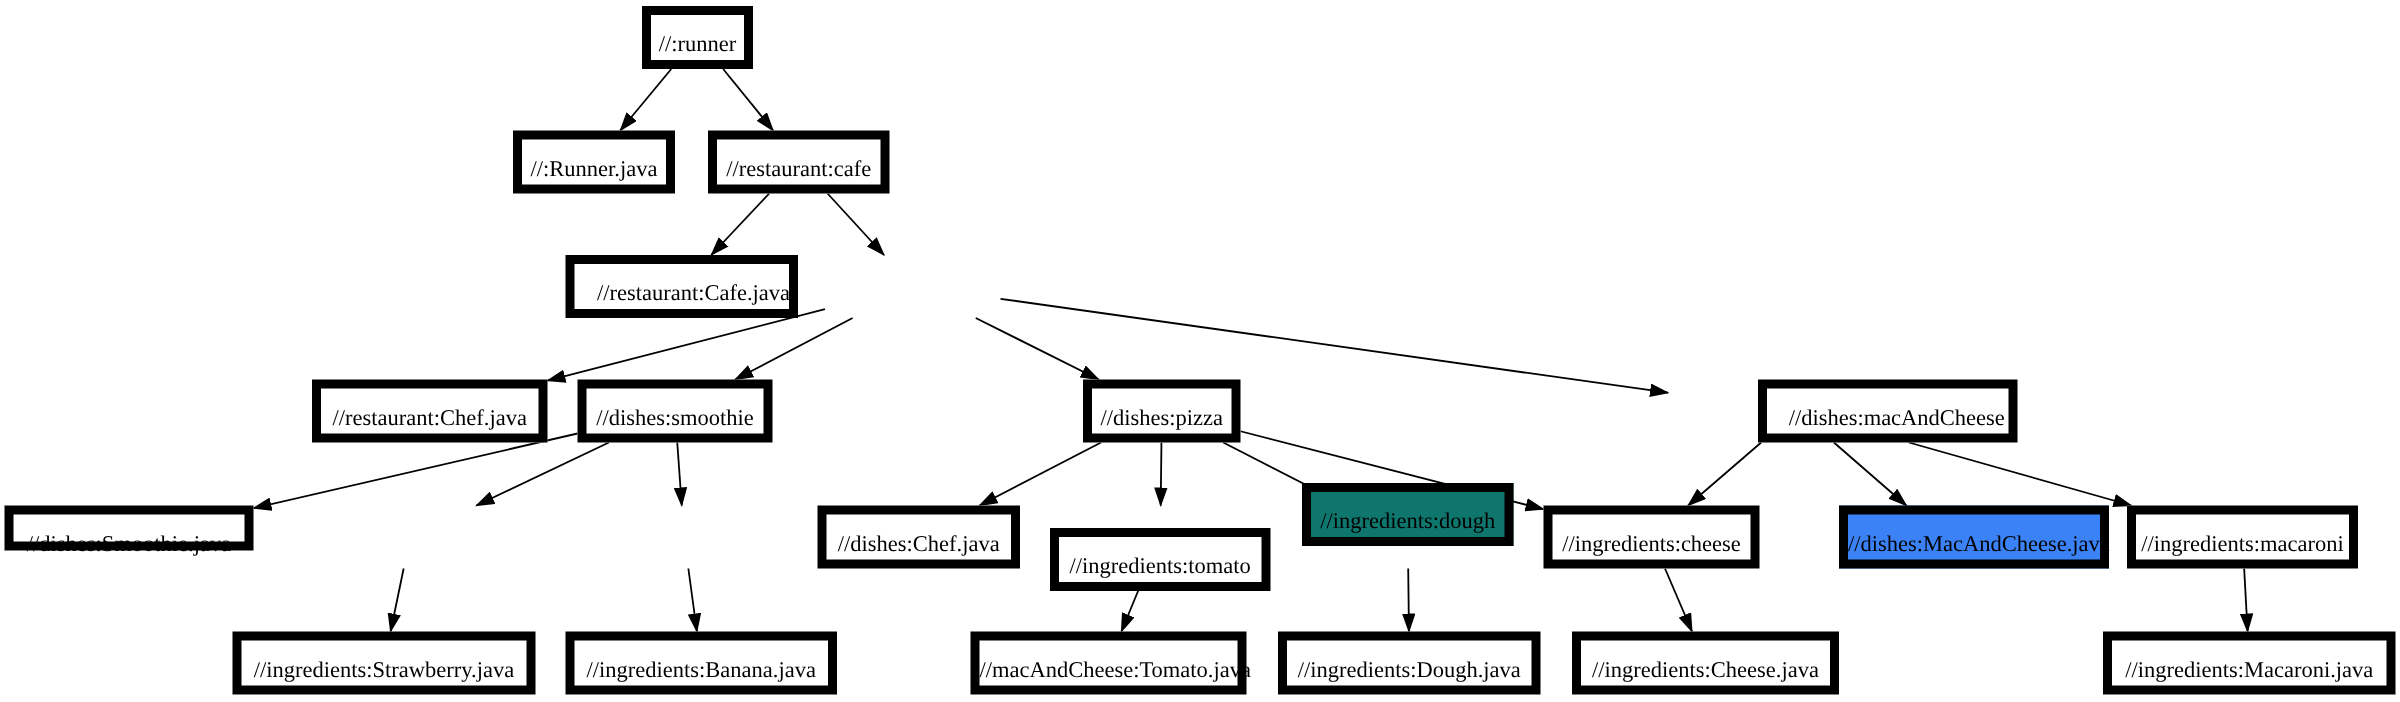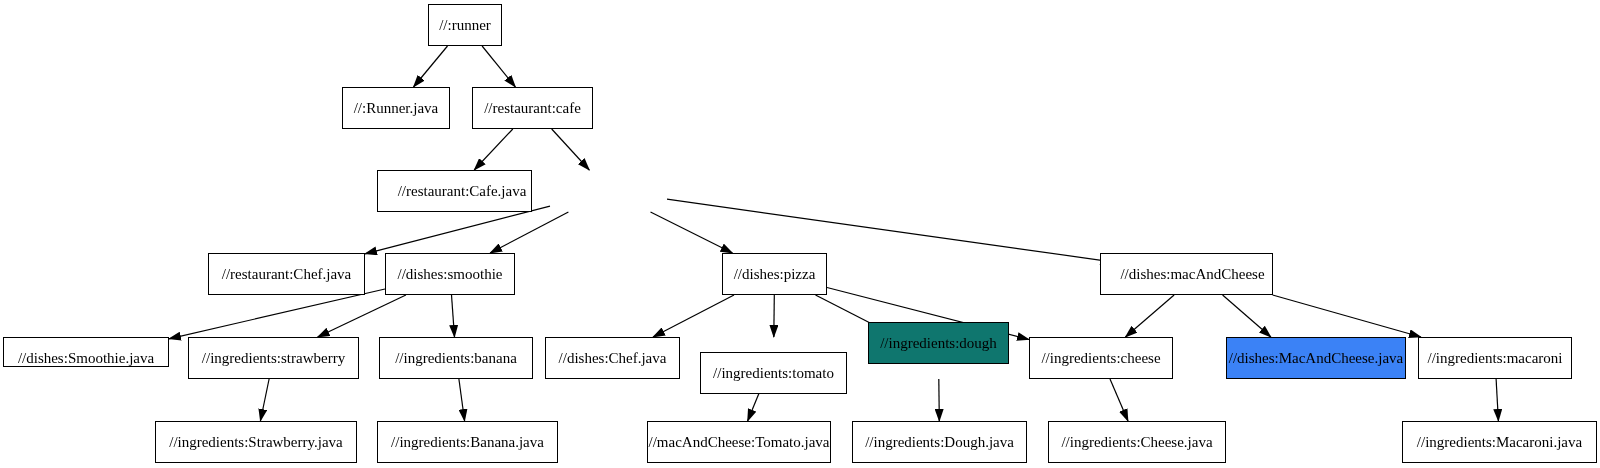--- a/index.html
+++ b/index.html
@@ -13,21 +13,21 @@
   }
   .edges {
     position: absolute;
     left: 0; top: 0;
     pointer-events: none;
   }
   .node {
     position: absolute;
     box-sizing: border-box;
     background: #ffffff;
-    border: 1px solid #be185d;
+    border: 6px solid #be185d;
     color: #000000;
     font-size: 15px;
     text-align: center;
     white-space: nowrap;
     overflow: visible;
   }
 </style>
 </head>
 <body>
 
@@ -66,24 +66,22 @@
       </g>
   </svg>
 
 <div class="node" style="left: 428px; top: 4px; width: 74px; height: 42px; line-height: 40px; background: rgb(255, 255, 255); border-color: rgb(0, 0, 0); color: rgb(0, 0, 0);">//:runner</div>
     <div class="node" style="left: 342px; top: 87px; width: 108px; height: 42px; line-height: 40px; background: rgb(255, 255, 255); border-color: rgb(0, 0, 0); color: rgb(0, 0, 0);">//:Runner.java</div>
     <div class="node" style="left: 472px; top: 87px; width: 121px; height: 42px; line-height: 40px; background: rgb(255, 255, 255); border-color: rgb(0, 0, 0); color: rgb(0, 0, 0);">//restaurant:cafe</div>
     <div class="node" style="left: 377px; top: 170px; width: 155px; height: 42px; line-height: 40px; background: rgb(255, 255, 255); border-color: rgb(0, 0, 0); color: rgb(0, 0, 0); padding-left: 15px;">//restaurant:Cafe.java</div>
     <div class="node" style="left: 208px; top: 253px; width: 157px; height: 42px; line-height: 40px; background: rgb(255, 255, 255); border-color: rgb(0, 0, 0); color: rgb(0, 0, 0);">//restaurant:Chef.java</div>
     <div class="node" style="left: 385px; top: 253px; width: 130px; height: 42px; line-height: 40px; background: rgb(255, 255, 255); border-color: rgb(0, 0, 0); color: rgb(0, 0, 0);">//dishes:smoothie</div>
     <div class="node" style="left: 722px; top: 253px; width: 105px; height: 42px; line-height: 40px; background: rgb(255, 255, 255); border-color: rgb(0, 0, 0); color: rgb(0, 0, 0);">//dishes:pizza</div>
-    <div class="node" style="left: 1100px; top: 253px; width: 173px; height: 42px; line-height: 40px; background: rgb(255, 255, 255); border-color: rgb(0, 0, 0); color: rgb(0, 0, 0); padding-left: 12px;">//dishes:macAndCheese</div>
+    <div class="node" style="left: 1172px; top: 253px; width: 173px; height: 42px; line-height: 40px; background: rgb(255, 255, 255); border-color: rgb(0, 0, 0); color: rgb(0, 0, 0); padding-left: 12px;">//dishes:macAndCheese</div>
     <div class="node" style="left: 3px; top: 337px; width: 166px; height: 30px; line-height: 40px; background: rgb(255, 255, 255); border-color: rgb(0, 0, 0); color: rgb(0, 0, 0);">//dishes:Smoothie.java</div>
-    <div class="node" style="left: 188px; top: 337px; width: 171px; height: 42px; line-height: 40px; background: rgb(255, 255, 255); border-color: rgb(0, 0, 0); color: rgb(0, 0, 0);">//ingredients:strawberry</div>
-    <div class="node" style="left: 379px; top: 337px; width: 154px; height: 42px; line-height: 40px; background: rgb(255, 255, 255); border-color: rgb(0, 0, 0); color: rgb(0, 0, 0);">//ingredients:banana</div>
     <div class="node" style="left: 545px; top: 337px; width: 135px; height: 42px; line-height: 40px; background: rgb(255, 255, 255); border-color: rgb(0, 0, 0); color: rgb(0, 0, 0);">//dishes:Chef.java</div>
     <div class="node" style="left: 700px; top: 352px; width: 147px; height: 42px; line-height: 40px; background: rgb(255, 255, 255); border-color: rgb(0, 0, 0); color: rgb(0, 0, 0);">//ingredients:tomato</div>
     <div class="node" style="left: 868px; top: 322px; width: 141px; height: 42px; line-height: 40px; background: #0f766e; border-color: rgb(0, 0, 0); color: rgb(0, 0, 0);">//ingredients:dough</div>
     <div class="node" style="left: 1029px; top: 337px; width: 144px; height: 42px; line-height: 40px; background: rgb(255, 255, 255); border-color: rgb(0, 0, 0); color: rgb(0, 0, 0);">//ingredients:cheese</div>
     <div class="node" style="left: 1193px; top: 337px; width: 180px; height: 42px; line-height: 40px; background: #3b82f6; border-color: rgb(0, 0, 0); color: rgb(0, 0, 0); margin-left: 33px;">//dishes:MacAndCheese.java</div>
     <div class="node" style="left: 1418px; top: 337px; width: 154px; height: 42px; line-height: 40px; background: rgb(255, 255, 255); border-color: rgb(0, 0, 0); color: rgb(0, 0, 0);">//ingredients:macaroni</div>
     <div class="node" style="left: 155px; top: 421px; width: 202px; height: 42px; line-height: 40px; background: rgb(255, 255, 255); border-color: rgb(0, 0, 0); color: rgb(0, 0, 0);">//ingredients:Strawberry.java</div>
     <div class="node" style="left: 377px; top: 421px; width: 181px; height: 42px; line-height: 40px; background: rgb(255, 255, 255); border-color: rgb(0, 0, 0); color: rgb(0, 0, 0);">//ingredients:Banana.java</div>
     <div class="node" style="left: 647px; top: 421px; width: 184px; height: 42px; line-height: 40px; background: rgb(255, 255, 255); border-color: rgb(0, 0, 0); color: rgb(0, 0, 0);">//macAndCheese:Tomato.java</div>
     <div class="node" style="left: 852px; top: 421px; width: 175px; height: 42px; line-height: 40px; background: rgb(255, 255, 255); border-color: rgb(0, 0, 0); color: rgb(0, 0, 0);">//ingredients:Dough.java</div>

